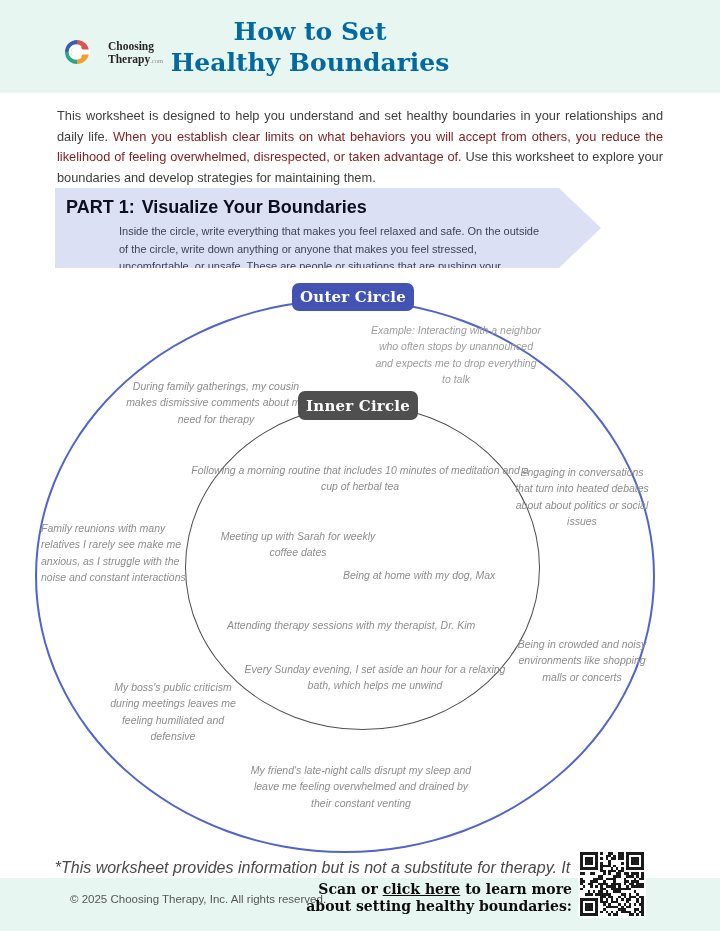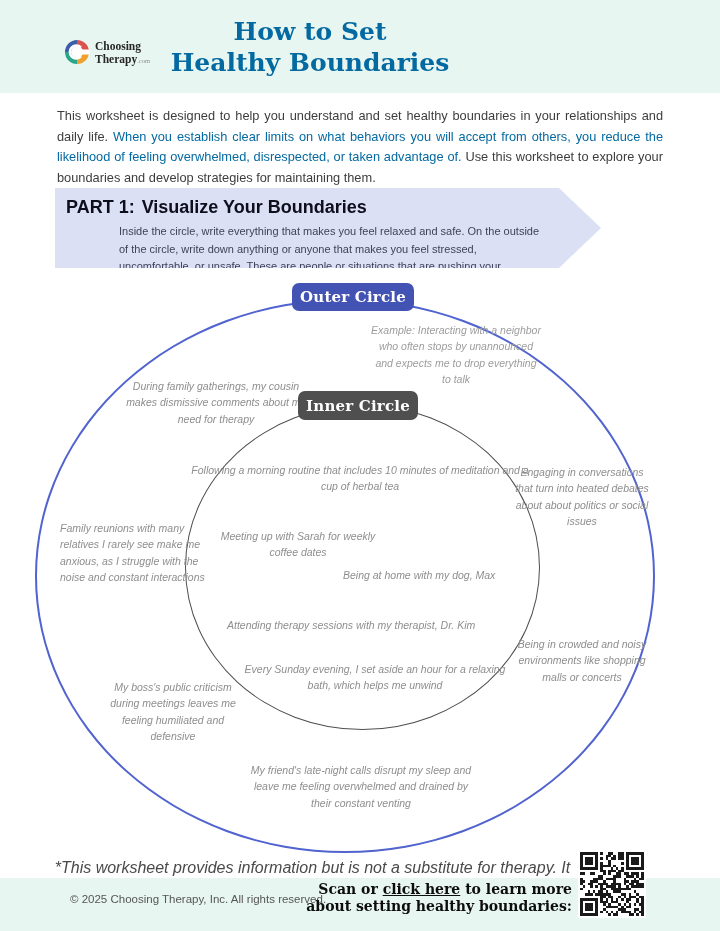--- a/index.html
+++ b/index.html
@@ -1,31 +1,31 @@
 <!DOCTYPE html>
 <html><head>
 <meta charset="utf-8">
 <style>
   * { margin:0; padding:0; box-sizing:border-box; }
   html,body { width:720px; height:931px; background:#fff; font-family:"Liberation Sans",sans-serif; }
   .page { position:relative; width:720px; height:931px; overflow:hidden; background:#fff; }
 
   
   .header { position:absolute; left:0; top:0; width:720px; height:93px; background:#e8f6f2; }
-  .logo { position:absolute; left:64px; top:39px; display:flex; align-items:flex-start; gap:5px; }
+  .logo { position:absolute; left:64px; top:39px; display:flex; align-items:flex-start; gap:18px; }
   .logo-text { font-family:"Liberation Serif",serif; font-weight:bold; font-size:11.5px; line-height:1.12; color:#262626; padding-top:1px; }
   .logo-suffix { font-size:6.5px; color:#8c8c8c; font-weight:normal; }
   .title { position:absolute; left:0; top:17px; width:620px; text-align:center;
            font-family:"DejaVu Serif","Liberation Serif",serif; font-weight:bold;
            font-size:25px; line-height:1.22; color:#0369a1; }
 
   
   .intro { position:absolute; left:57px; top:106px; width:606px; font-size:12.8px;
            line-height:1.62; color:#3d3d3d; text-align:justify; }
-  .intro .hl { color:#0369a1; }
+  .intro .hl { color:#7f1d1d; }
 
   
   .part1 { position:absolute; left:55px; top:188px; width:546px; height:80px; background:#dbe0f5;
            clip-path:polygon(0 0, calc(100% - 42px) 0, 100% 50%, calc(100% - 42px) 100%, 0 100%); }
   .part1-head { padding:9px 0 0 11px; font-size:18px; font-weight:bold; color:#0e0e1c; }
   .part1-label { margin-right:7px; }
   .part1-desc { margin:5px 0 0 64px; width:432px; font-size:11px; line-height:1.6; color:#3f4259; }
 
   
   .ellipse { position:absolute; border-radius:50%; background:#fff0; }
@@ -34,21 +34,21 @@
   .badge { position:absolute; display:flex; align-items:center; justify-content:center;
            font-family:"DejaVu Serif","Liberation Serif",serif; font-weight:bold; font-size:15px;
            color:#fff; border-radius:7px; letter-spacing:.2px; z-index:3; }
   .badge-outer { left:292px; top:283px; width:122px; height:28px; background:#4353b4; }
   .badge-inner { left:298px; top:391px; width:120px; height:29px; background:#4f4f4f; }
 
   .item { position:absolute; font-style:italic; font-size:10.5px; line-height:1.55;
           color:#8e8e8e; text-align:center; z-index:2; }
   .it-example   { left:370px; top:322px; width:172px; color:#9d9d9d; }
   .it-cousin    { left:120px; top:378px; width:192px; }
-  .it-reunions  { left:60px;  top:520px; width:150px; text-align:left; }
+  .it-reunions  { left:41px;  top:520px; width:150px; text-align:left; }
   .it-debates   { left:512px; top:464px; width:140px; }
   .it-crowded   { left:506px; top:636px; width:152px; }
   .it-boss      { left:110px; top:679px; width:126px; }
   .it-calls     { left:243px; top:762px; width:236px; }
   .it-routine   { left:190px; top:462px; width:340px;font-style:italic; }
   .it-sarah     { left:210px; top:528px; width:176px; }
   .it-dog       { left:343px; top:567px; white-space:nowrap; }
   .it-therapist { left:227px; top:617px; white-space:nowrap; }
   .it-bath      { left:242px; top:661px; width:266px; }
 

